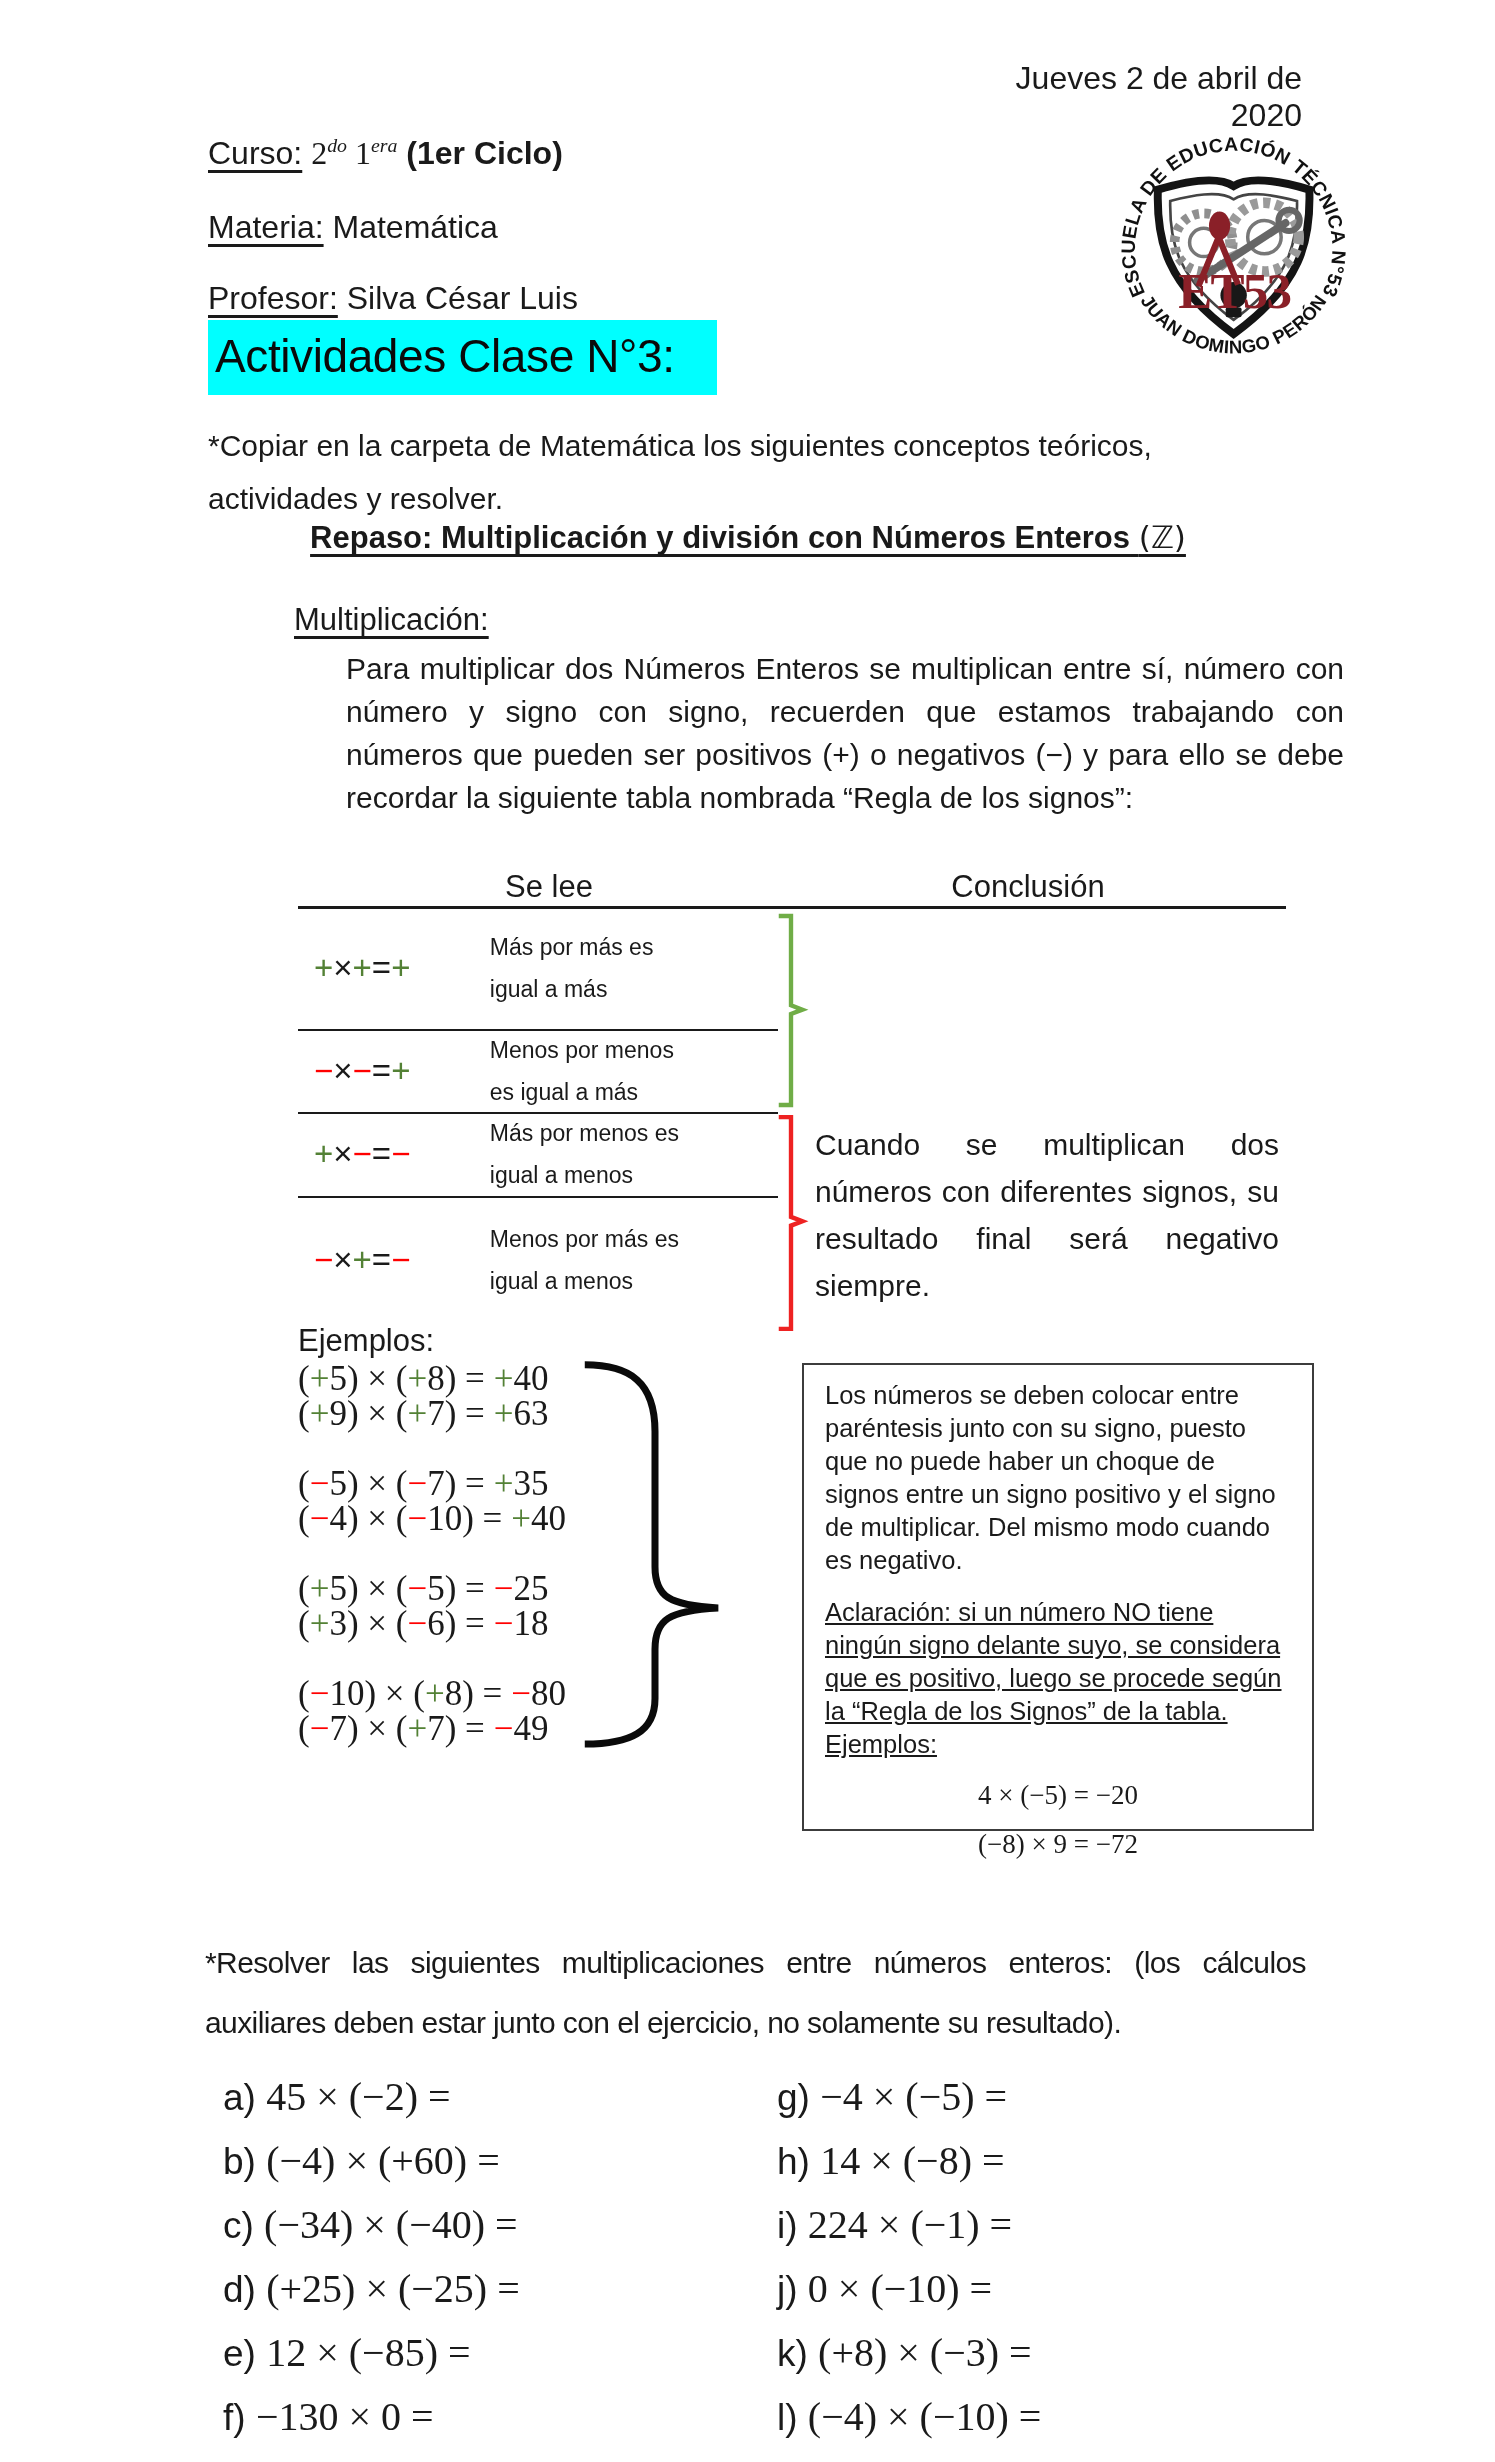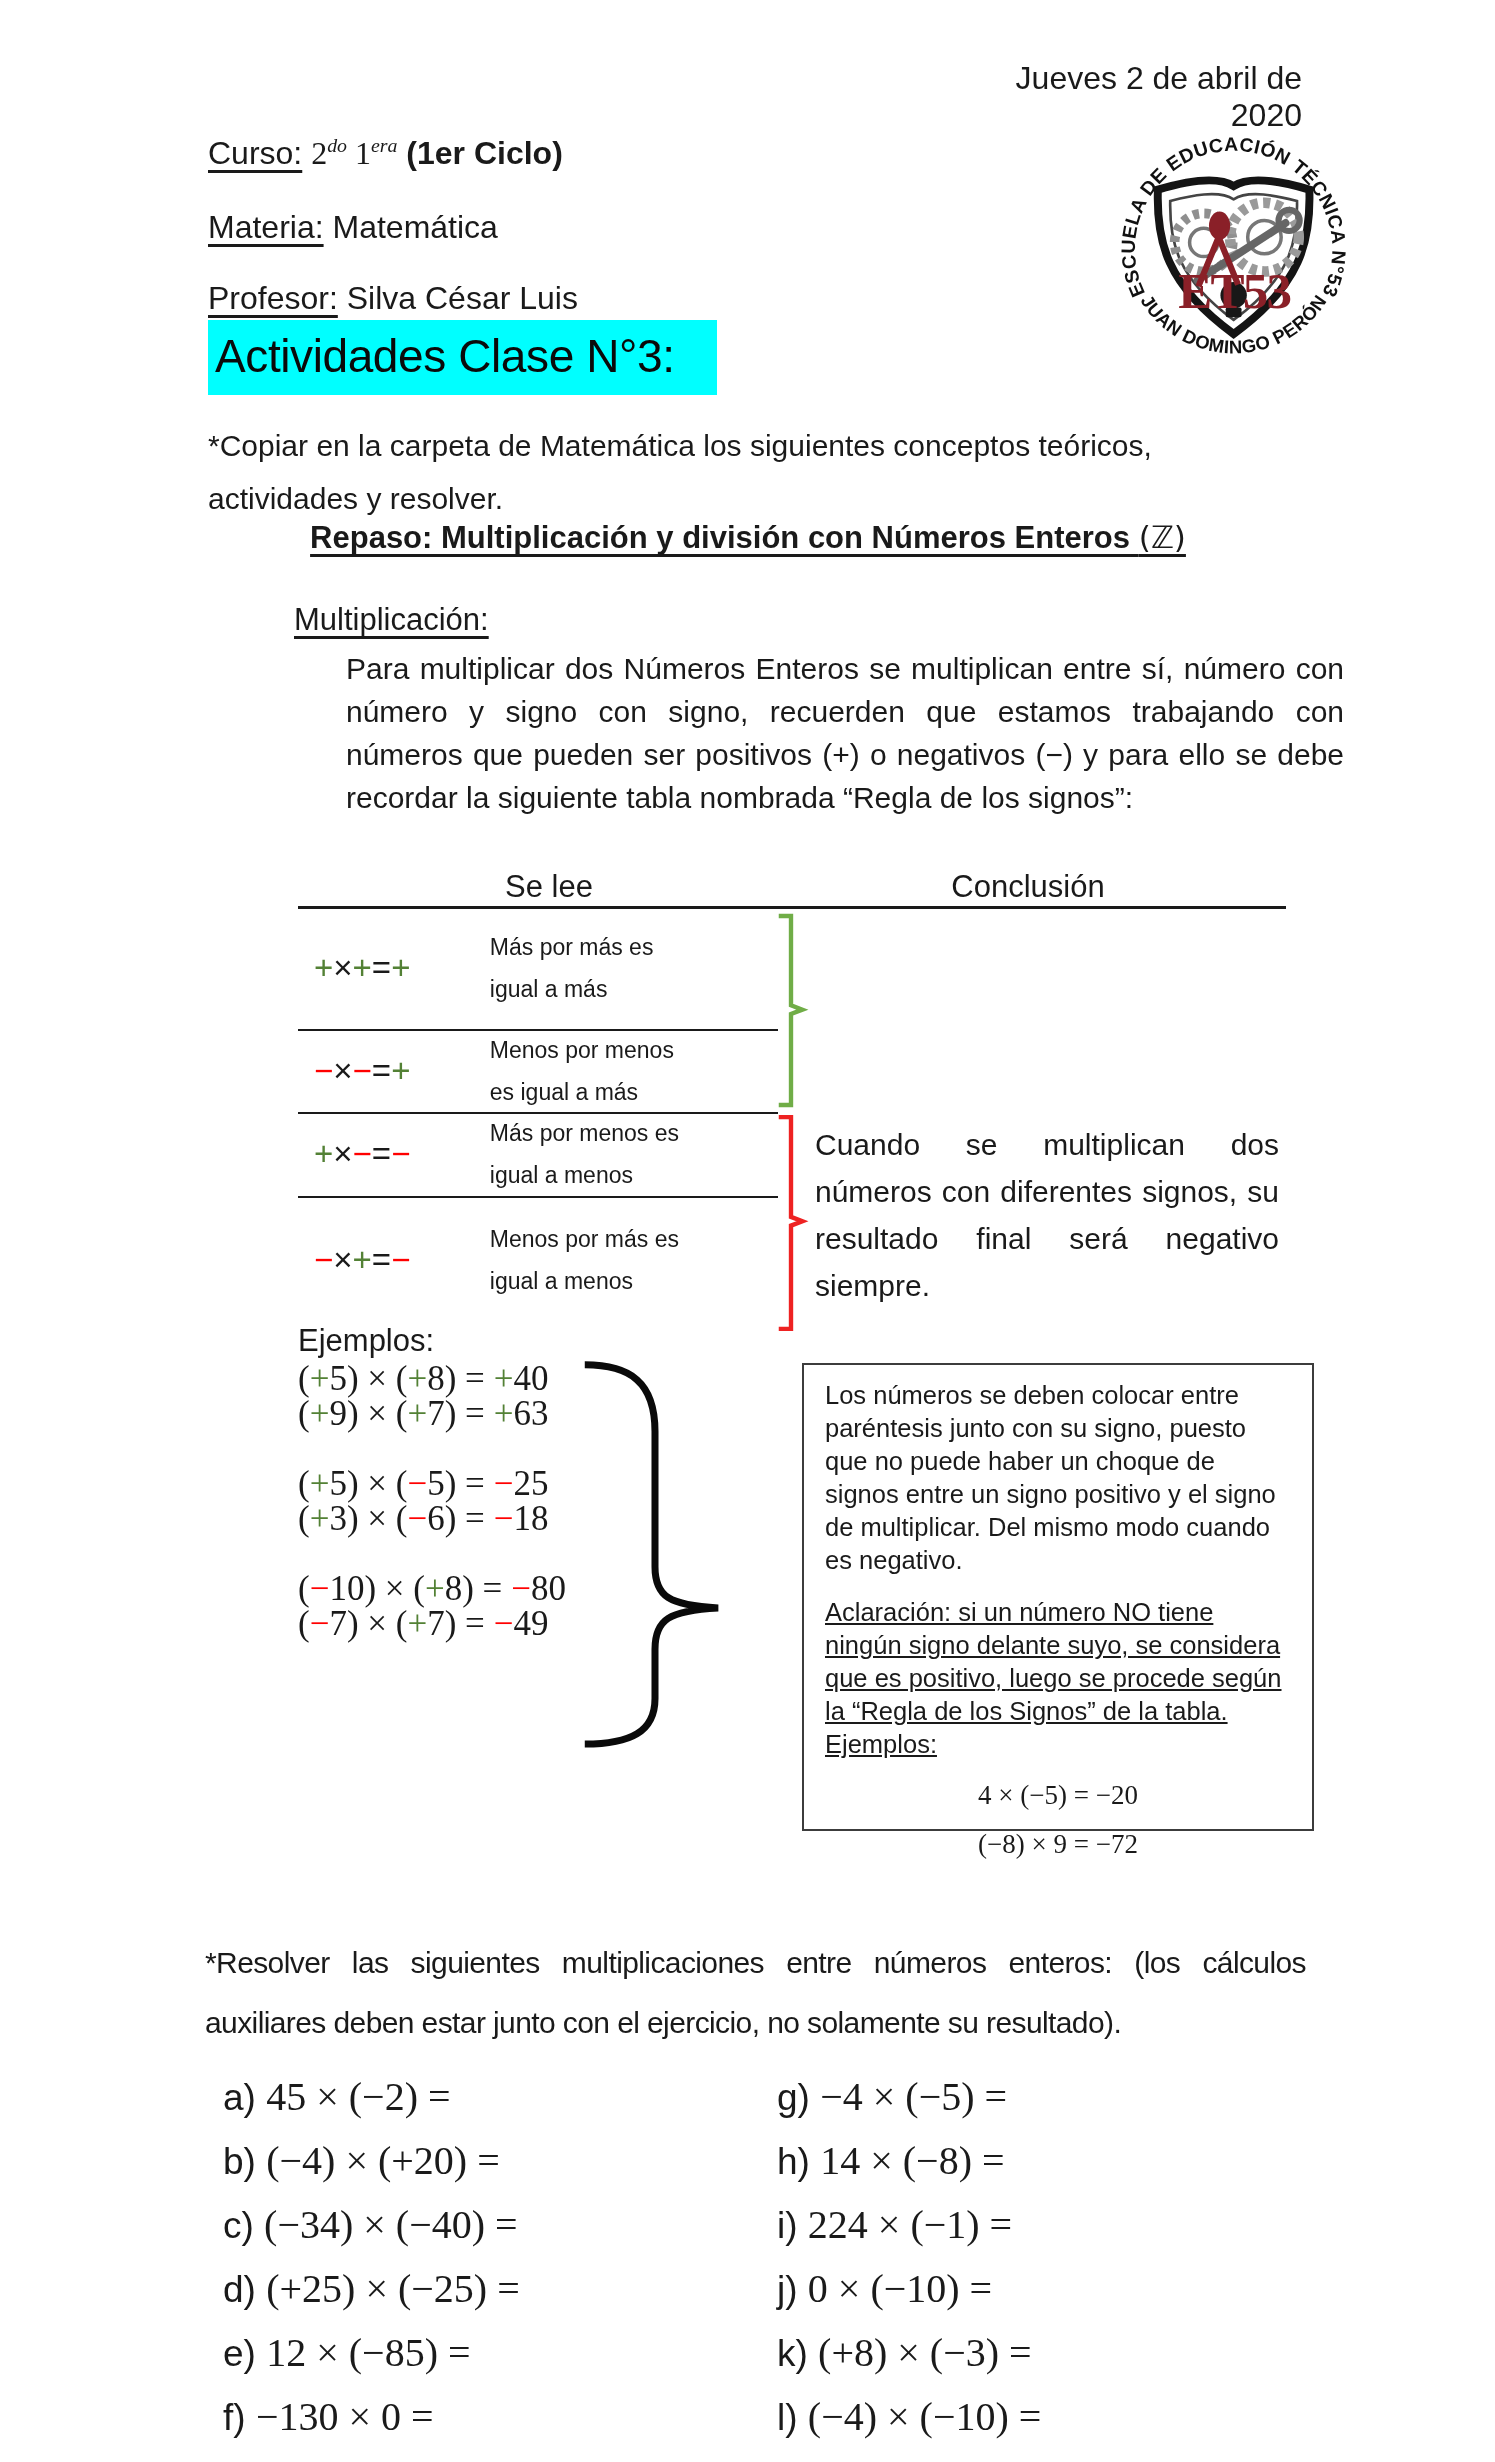--- a/index.html
+++ b/index.html
@@ -215,20 +215,24 @@
     </svg>
   </div>
 
   <div class="abs ex-label">Ejemplos:</div>
   <div class="abs examples" id="eg-groups">
       <div class="eg-group">
         <div class="eg-line"><span class="c-k">(</span><span class="c-g">+</span><span class="c-k">5) × (</span><span class="c-g">+</span><span class="c-k">8) = </span><span class="c-g">+</span><span class="c-k">40</span></div>
         <div class="eg-line"><span class="c-k">(</span><span class="c-g">+</span><span class="c-k">9) × (</span><span class="c-g">+</span><span class="c-k">7) = </span><span class="c-g">+</span><span class="c-k">63</span></div>
       </div>
       <div class="eg-group">
+        <div class="eg-line"><span class="c-k">(</span><span class="c-r">−</span><span class="c-k">5) × (</span><span class="c-r">−</span><span class="c-k">7) = </span><span class="c-g">+</span><span class="c-k">35</span></div>
+        <div class="eg-line"><span class="c-k">(</span><span class="c-r">−</span><span class="c-k">4) × (</span><span class="c-r">−</span><span class="c-k">10) = </span><span class="c-g">+</span><span class="c-k">40</span></div>
+      </div>
+      <div class="eg-group">
         <div class="eg-line"><span class="c-k">(</span><span class="c-g">+</span><span class="c-k">5) × (</span><span class="c-r">−</span><span class="c-k">5) = </span><span class="c-r">−</span><span class="c-k">25</span></div>
         <div class="eg-line"><span class="c-k">(</span><span class="c-g">+</span><span class="c-k">3) × (</span><span class="c-r">−</span><span class="c-k">6) = </span><span class="c-r">−</span><span class="c-k">18</span></div>
       </div>
       <div class="eg-group">
         <div class="eg-line"><span class="c-k">(</span><span class="c-r">−</span><span class="c-k">10) × (</span><span class="c-g">+</span><span class="c-k">8) = </span><span class="c-r">−</span><span class="c-k">80</span></div>
         <div class="eg-line"><span class="c-k">(</span><span class="c-r">−</span><span class="c-k">7) × (</span><span class="c-g">+</span><span class="c-k">7) = </span><span class="c-r">−</span><span class="c-k">49</span></div>
       </div>
     </div>
 
   <svg class="abs brace" width="158" height="400" viewBox="0 0 180 455">
@@ -239,21 +243,21 @@
     <p>Los números se deben colocar entre paréntesis junto con su signo, puesto que no puede haber un choque de signos entre un signo positivo y el signo de multiplicar. Del mismo modo cuando es negativo.</p>
     <p class="p2">Aclaración: si un número NO tiene ningún signo delante suyo, se considera que es positivo, luego se procede según la “Regla de los Signos” de la tabla. Ejemplos:</p>
     <div class="nb-eq">4 × (−5) = −20</div>
     <div class="nb-eq">(−8) × 9 = −72</div>
   </div>
 
   <div class="abs resolver">*Resolver las siguientes multiplicaciones entre números enteros: (los cálculos auxiliares deben estar junto con el ejercicio, no solamente su resultado).</div>
 
   <div class="abs ex-col left" id="ex-left">
       <div class="ex-row"><span class="ex-lab">a) </span><span class="ex-math">45 × (−2) =</span></div>
-      <div class="ex-row"><span class="ex-lab">b) </span><span class="ex-math">(−4) × (+20) =</span></div>
+      <div class="ex-row"><span class="ex-lab">b) </span><span class="ex-math">(−4) × (+60) =</span></div>
       <div class="ex-row"><span class="ex-lab">c) </span><span class="ex-math">(−34) × (−40) =</span></div>
       <div class="ex-row"><span class="ex-lab">d) </span><span class="ex-math">(+25) × (−25) =</span></div>
       <div class="ex-row"><span class="ex-lab">e) </span><span class="ex-math">12 × (−85) =</span></div>
       <div class="ex-row"><span class="ex-lab">f) </span><span class="ex-math">−130 × 0 =</span></div>
     </div>
   <div class="abs ex-col right" id="ex-right">
       <div class="ex-row"><span class="ex-lab">g) </span><span class="ex-math">−4 × (−5) =</span></div>
       <div class="ex-row"><span class="ex-lab">h) </span><span class="ex-math">14 × (−8) =</span></div>
       <div class="ex-row"><span class="ex-lab">i) </span><span class="ex-math">224 × (−1) =</span></div>
       <div class="ex-row"><span class="ex-lab">j) </span><span class="ex-math">0 × (−10) =</span></div>

